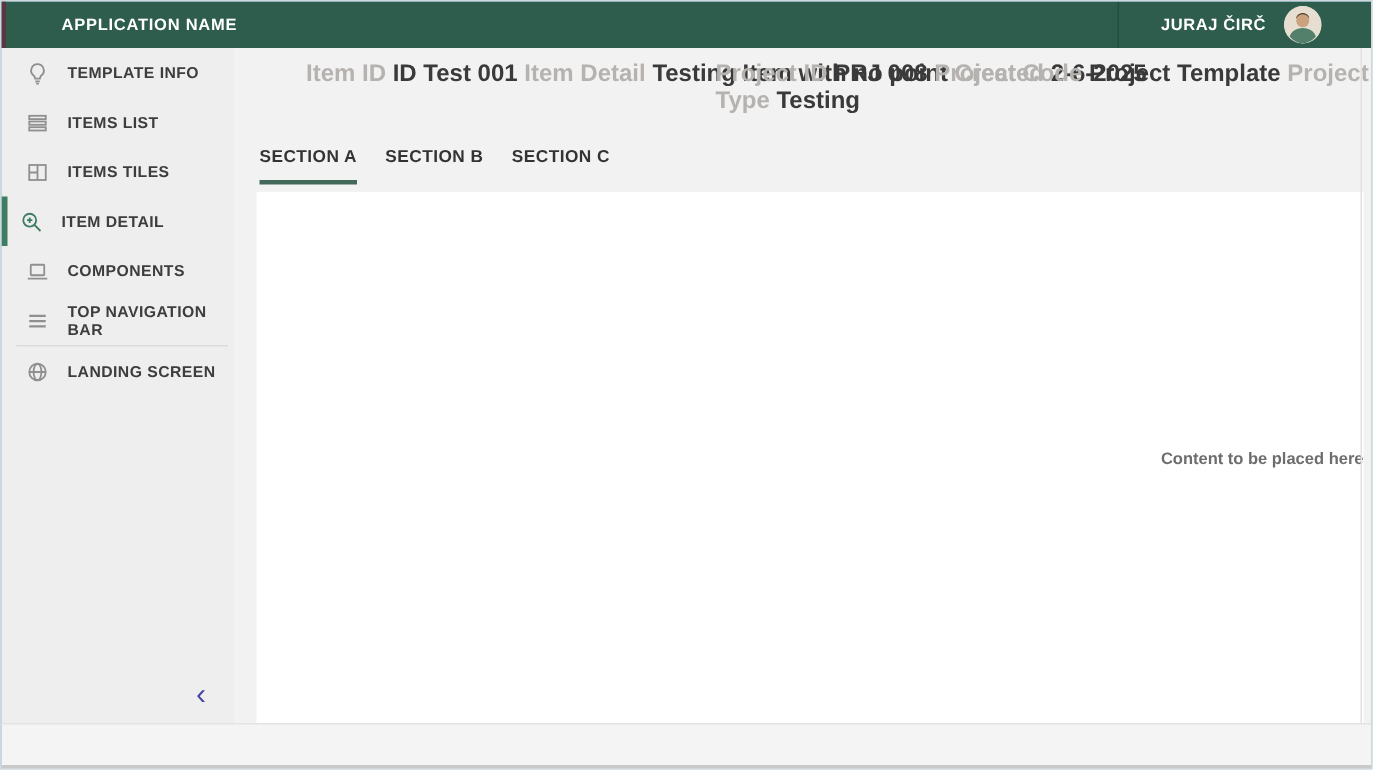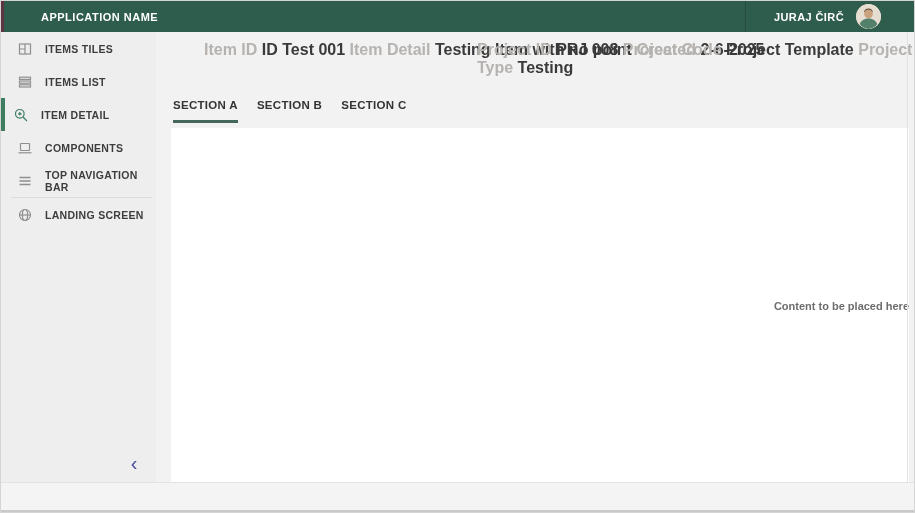--- a/index.html
+++ b/index.html
@@ -110,35 +110,44 @@
           <path d="M12 14c-4.4 0-7.5 2.5-8.4 5.5A12 12 0 0 0 12 24a12 12 0 0 0 8.4-4.5C19.5 16.5 16.4 14 12 14z" fill="#53806b"></path>
         </svg>
       </span>
     </div>
   </div>
 
   <div class="sidebar">
     <div class="side-item">
       <span class="ico">
         <svg viewBox="0 0 16 16">
-            <rect x="2.5" y="3" width="11" height="10"></rect>
-            <path d="M8 3v10M2.5 8H8"></path>
-          </svg>
-      </span>
-      <span class="side-label">ITEMS TILES</span>
+            <path d="M8 1.8a4.2 4.2 0 0 1 2.6 7.5c-.5.4-.8 1-.9 1.6l-.1.5H6.4l-.1-.5c-.1-.6-.4-1.2-.9-1.6A4.2 4.2 0 0 1 8 1.8z"></path>
+            <path d="M6.5 13.2h3M7.1 14.7h1.8"></path>
+          </svg>
+      </span>
+      <span class="side-label">TEMPLATE INFO</span>
     </div>
     <div class="side-item">
       <span class="ico">
         <svg viewBox="0 0 16 16">
             <rect x="2.5" y="3.2" width="11" height="2.2"></rect>
             <rect x="2.5" y="7" width="11" height="2.2"></rect>
             <rect x="2.5" y="10.8" width="11" height="2.2"></rect>
           </svg>
       </span>
       <span class="side-label">ITEMS LIST</span>
+    </div>
+    <div class="side-item">
+      <span class="ico">
+        <svg viewBox="0 0 16 16">
+            <rect x="2.5" y="3" width="11" height="10"></rect>
+            <path d="M8 3v10M2.5 8H8"></path>
+          </svg>
+      </span>
+      <span class="side-label">ITEMS TILES</span>
     </div>
     <div class="side-item active">
       <span class="ico">
         <svg viewBox="0 0 16 16">
             <circle cx="6.8" cy="6.8" r="4.3"></circle>
             <path d="M10 10l4 4M5 6.8h3.6M6.8 5v3.6"></path>
           </svg>
       </span>
       <span class="side-label">ITEM DETAIL</span>
     </div>

